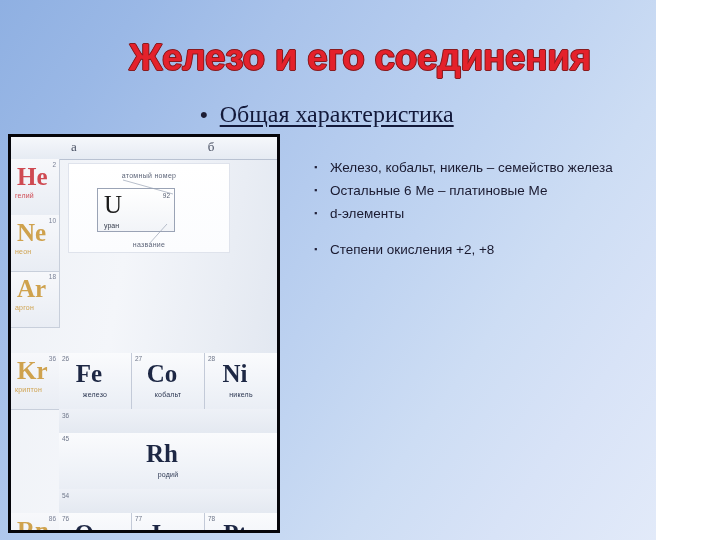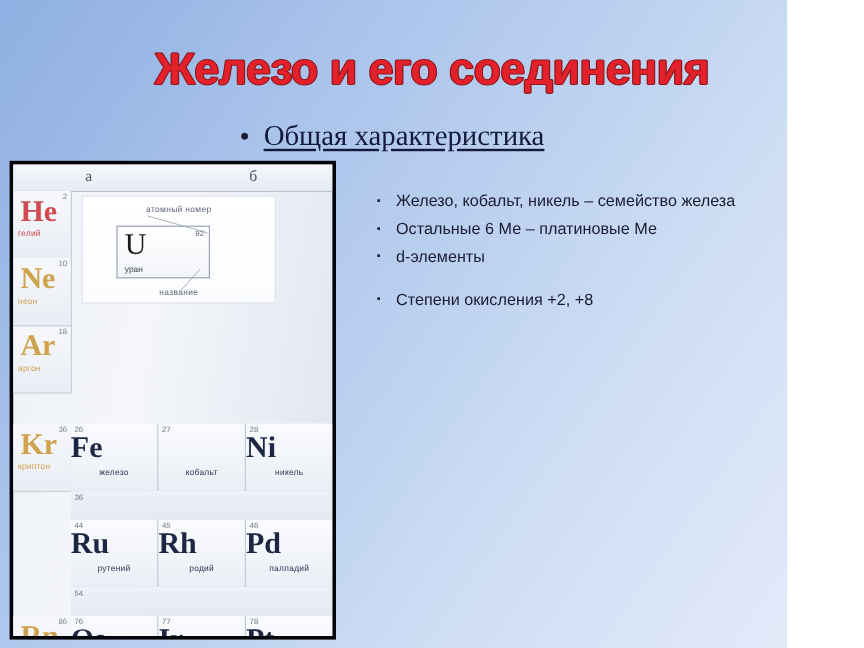--- a/index.html
+++ b/index.html
@@ -209,20 +209,21 @@
     top: 2px;
     font-family: "Liberation Sans", sans-serif;
     font-size: 6.5px;
     color: #6e7689;
   }
   .elem-sym {
     position: absolute;
     left: 0;
     right: 12px;
     top: 7px;
+    text-align: center;
     font-family: "Liberation Serif", serif;
     font-size: 25px;
     line-height: 28px;
     font-weight: bold;
     color: #1d2744;
   }
   .elem-name {
     position: absolute;
     left: 0;
     right: 0;
@@ -418,49 +419,40 @@
       </div>
 
       <div class="elem-row" style="top:216px;">
         <div class="elem-cell">
           <span class="elem-num">26</span>
           <span class="elem-sym">Fe</span>
           <span class="elem-name">железо</span>
         </div>
         <div class="elem-cell">
           <span class="elem-num">27</span>
+          <span class="elem-sym">Co</span>
           <span class="elem-name">кобальт</span>
         </div>
         <div class="elem-cell">
           <span class="elem-num">28</span>
           <span class="elem-sym">Ni</span>
           <span class="elem-name">никель</span>
         </div>
       </div>
 
       <div class="spacer-row" style="top:272px;">
         <span class="sp-num">36</span>
       </div>
 
       <div class="elem-row" style="top:296px;">
         <div class="elem-cell">
-          <span class="elem-num">44</span>
-          <span class="elem-sym">Ru</span>
-          <span class="elem-name">рутений</span>
-        </div>
-        <div class="elem-cell">
           <span class="elem-num">45</span>
           <span class="elem-sym">Rh</span>
           <span class="elem-name">родий</span>
         </div>
-        <div class="elem-cell">
-          <span class="elem-num">46</span>
-          <span class="elem-sym">Pd</span>
-          <span class="elem-name">палладий</span>
-        </div>
       </div>
 
       <div class="spacer-row" style="top:352px;">
         <span class="sp-num">54</span>
       </div>
 
       <div class="elem-row" style="top:376px;">
         <div class="elem-cell">
           <span class="elem-num">76</span>
           <span class="elem-sym">Os</span>

